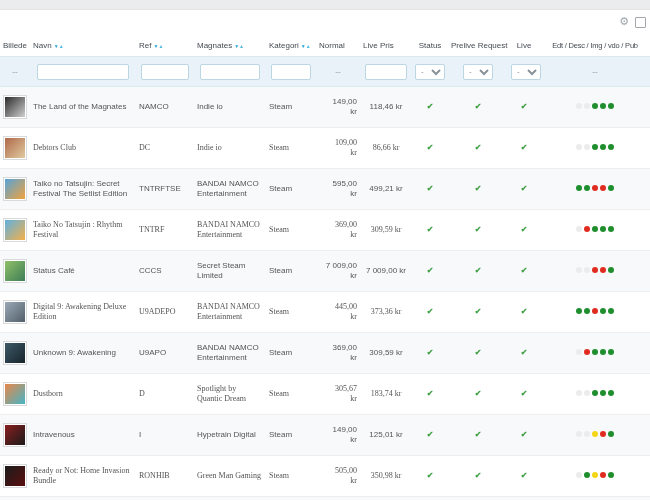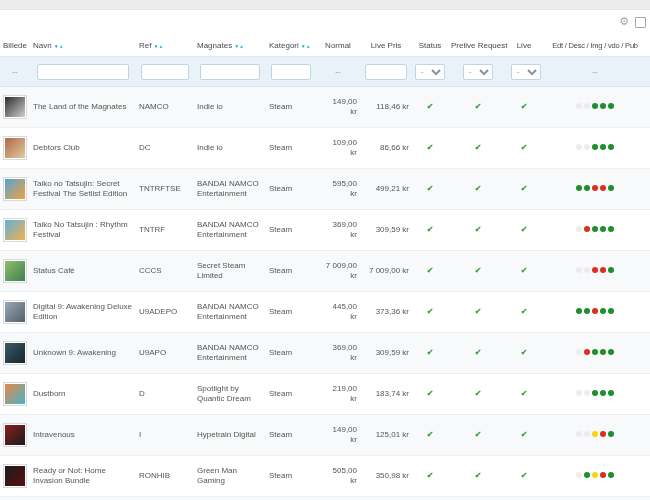--- a/index.html
+++ b/index.html
@@ -9,41 +9,41 @@
   }
   .top-strip{height:9px;background:#ebecee;border-bottom:1px solid #e3e4e6;}
   .toolbar{height:26px;position:relative;}
   .toolbar .tb-icons{position:absolute;right:4px;top:6px;display:flex;gap:6px;color:#a2a6ab;font-size:11px;line-height:11px;}
   .toolbar .tb-icon{cursor:pointer;display:inline-block;}
   .toolbar .expand-ic{width:9px;height:9px;border:1px solid #a2a6ab;border-radius:1px;margin-top:1px;}
   table{width:650px;border-collapse:collapse;table-layout:fixed;}
   th{font-weight:normal;color:#454b52;font-size:8px;padding:5px 3px 6px 3px;text-align:left;white-space:nowrap;overflow:visible;}
   th .sort{font-size:5px;color:#28a5d8;margin-left:2px;letter-spacing:0;cursor:pointer;}
   th .sort .asc{color:#55bbe0;}
-  th.al-r{text-align:center;}
+  th.al-r{text-align:left;}
   th.al-c{text-align:center;}
   th.col-edt{font-size:7.5px;letter-spacing:-0.2px;}
   tr.filters td{background:#e9f2f8;border-top:1px solid #d9e8f1;border-bottom:1px solid #d9e8f1;padding:5px 3px;text-align:center;height:19px;}
   tr.filters .dash{color:#8a9299;font-size:8px;}
   tr.filters input{width:92%;height:16px;border:1px solid #bcd6e4;border-radius:2px;background:#fff;box-sizing:border-box;font-size:8px;padding:0 3px;outline:none;}
   tr.filters select{width:30px;height:16px;border:1px solid #bcd6e4;border-radius:2px;background:#fff;font-size:8px;color:#8a9299;padding:0 1px;}
   tbody tr{border-bottom:1px solid #eceef0;}
   tbody tr.odd{background:#f8f9fa;}
-  tbody tr.even{background:#ffffff;}
+  tbody tr.even{background:#ffffff;font-family:Liberation Serif, serif;}
   td{font-size:8px;line-height:10px;padding:10px 3px;vertical-align:middle;word-wrap:break-word;}
   td.cell-billede{padding:4px 2px 4px 3px;}
   .thumb{width:20px;height:20px;border:1px solid #d8dadc;background:#fff;padding:1px;cursor:pointer;}
   .thumb-img{width:100%;height:100%;}
   td.al-r{text-align:right;}
   td.al-c{text-align:center;}
   td .nline{display:block;}
   .check{color:#43a047;font-size:8px;font-weight:bold;}
   .dots{display:inline-flex;gap:2px;align-items:center;}
   .dot{width:6px;height:6px;border-radius:50%;display:inline-block;}
-  td.cell-live-pris{white-space:nowrap;}
+  td.cell-live-pris{white-space:nowrap;text-align:center;}
 </style>
 </head>
 <body>
 
 <div class="top-strip"></div>
 
 <div class="toolbar">
   <div class="tb-icons">
     <span class="tb-icon">⚙</span>
     <span class="tb-icon expand-ic"></span>
@@ -279,21 +279,21 @@
         <td class="cell-billede">
           <div class="thumb">
             <div class="thumb-img" style="background: linear-gradient(135deg, rgb(232, 134, 74), rgb(69, 181, 197));"></div>
           </div>
         </td>
         <td><span>Dustborn</span></td>
         <td><span>D</span></td>
         <td><span>Spotlight by Quantic Dream</span></td>
         <td><span>Steam</span></td>
         <td class="al-r">
-          <span class="nline">219,00</span>
+          <span class="nline">305,67</span>
           <span class="nline">kr</span>
         </td>
         <td class="al-r cell-live-pris"><span>183,74 kr</span></td>
         <td class="al-c"><span class="check" style="color: rgb(67, 160, 71);">✔</span></td>
         <td class="al-c"><span class="check" style="color: rgb(67, 160, 71);">✔</span></td>
         <td class="al-c"><span class="check" style="color: rgb(67, 160, 71);">✔</span></td>
         <td class="al-c"><span class="dots">
             <span class="dot" style="background: rgb(236, 236, 236);"></span>
             <span class="dot" style="background: rgb(236, 236, 236);"></span>
             <span class="dot" style="background: rgb(30, 142, 46);"></span>

